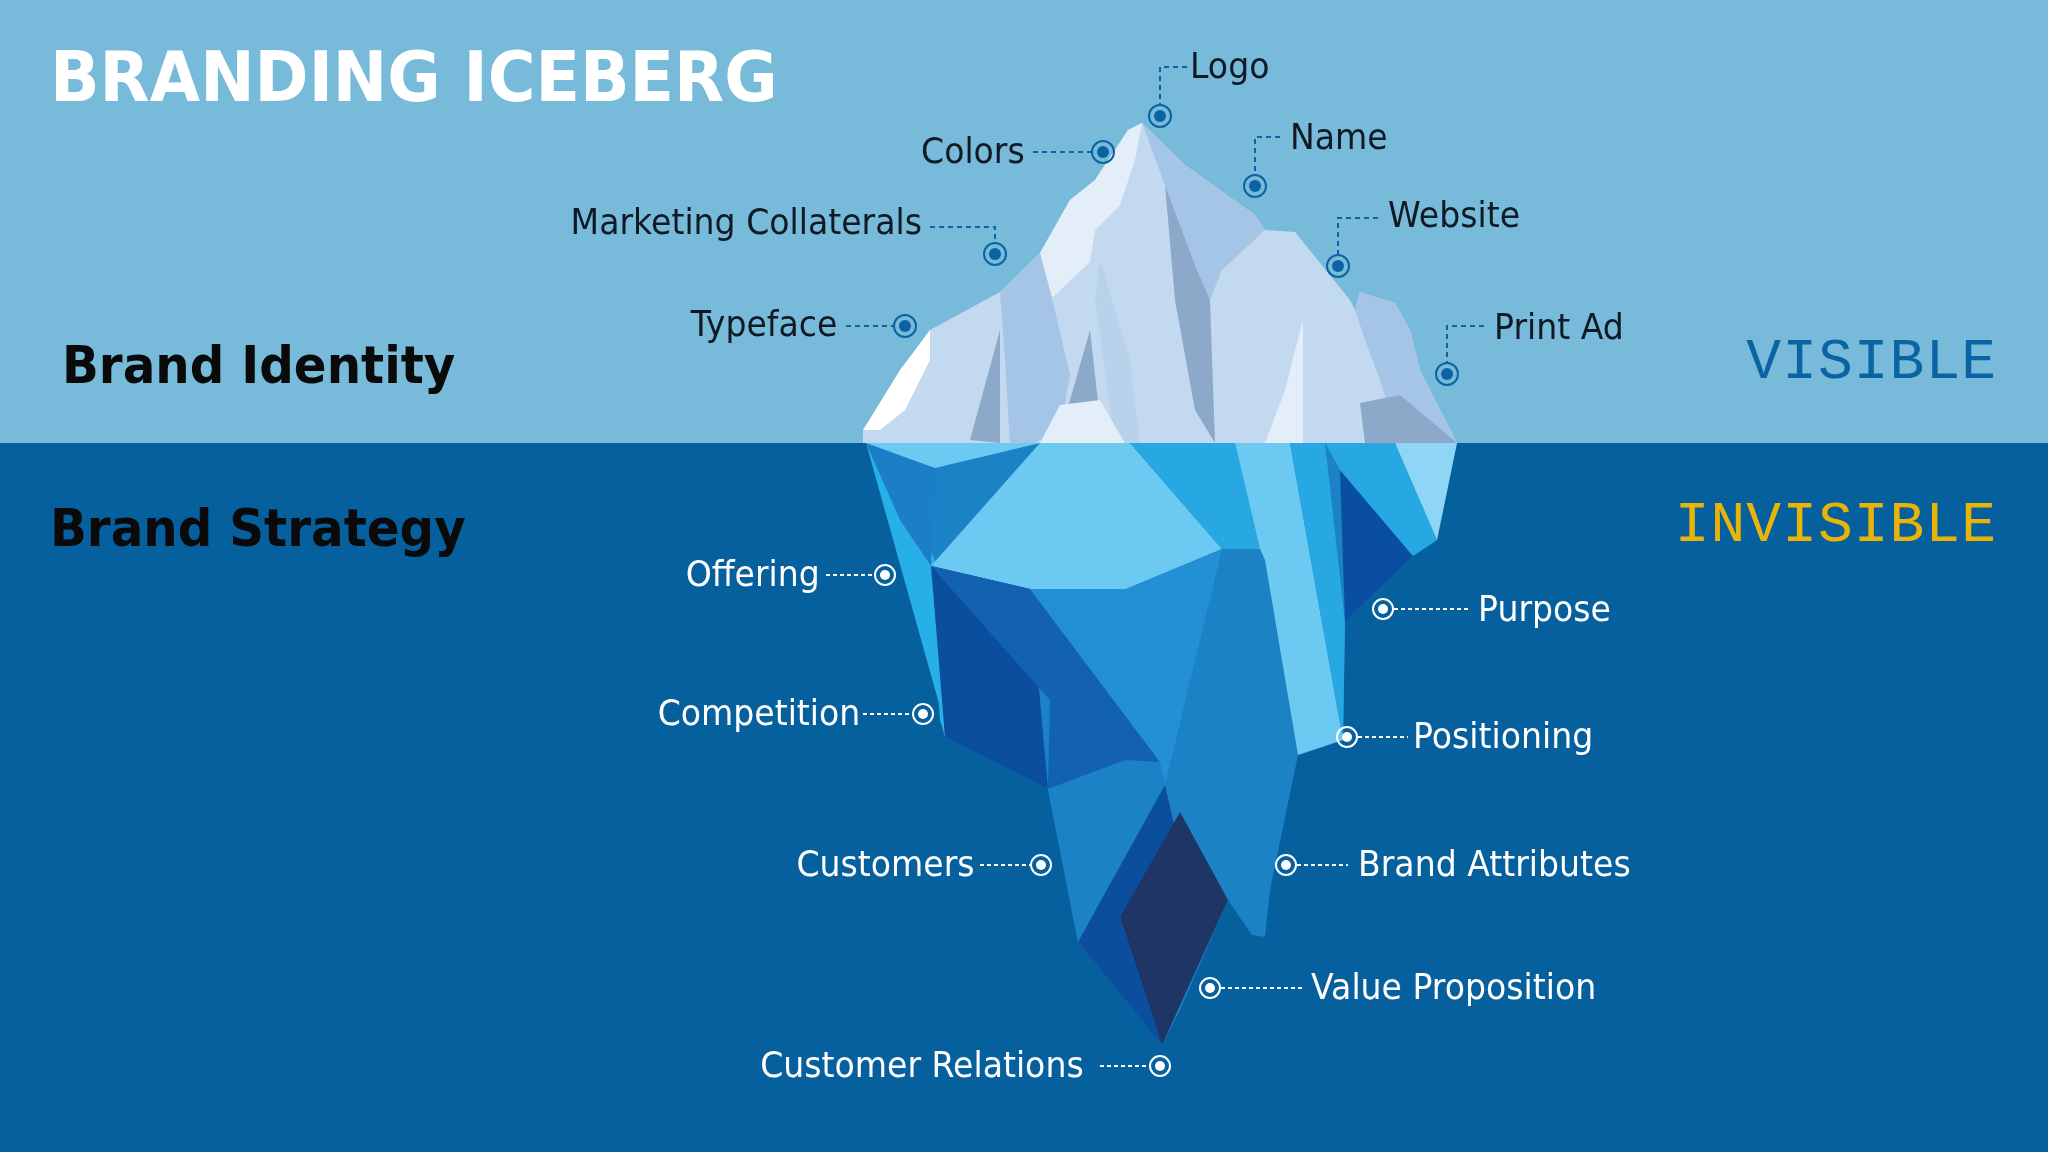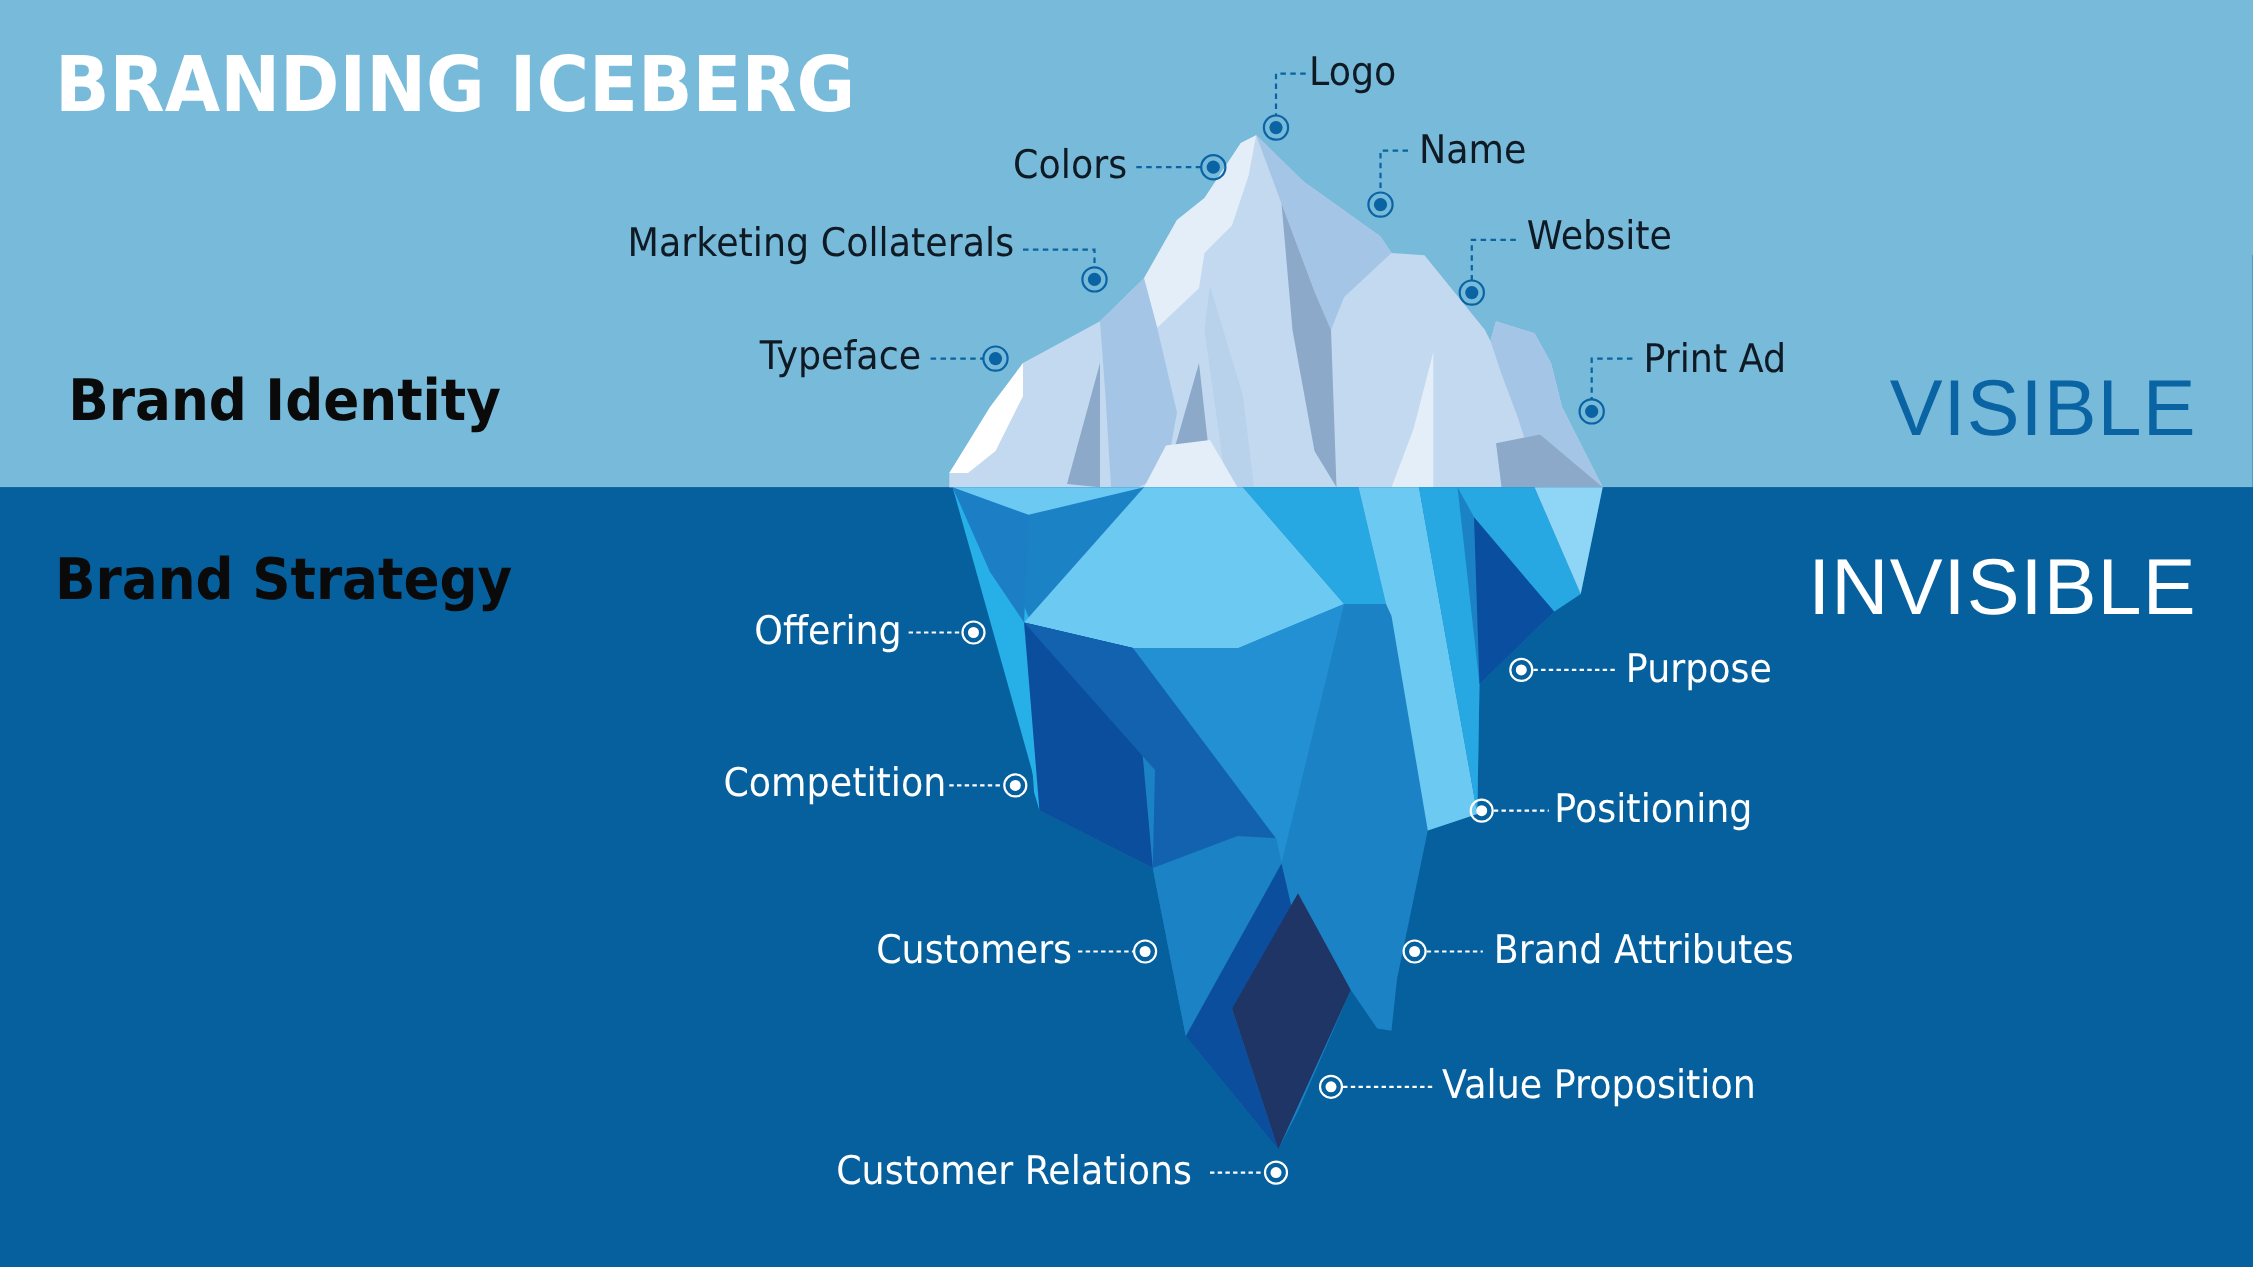--- a/index.html
+++ b/index.html
@@ -14,21 +14,21 @@
   .title {
     position: absolute; left: 50px; top: 36px; font-size: 70px; font-weight: bold;
     color: #FFFFFF; letter-spacing: 0px; font-family: "DejaVu Sans", sans-serif;
     transform: scaleX(0.93); transform-origin: left top;
   }
   .section-heading {
     position: absolute; font-size: 52px; font-weight: bold; color: #0A0A0A;
     font-family: "DejaVu Sans", sans-serif; transform: scaleX(0.93); transform-origin: left top;
   }
   .zone-label {
-    position: absolute; font-size: 72px; font-family: Liberation Sans, sans-serif;
+    position: absolute; font-size: 58px; font-family: Liberation Mono, monospace;
     text-align: left; letter-spacing: 1px;
   }
   .label {
     position: absolute; font-size: 36px; font-family: "DejaVu Sans", sans-serif;
     white-space: nowrap; line-height: 1; transform: scaleX(0.92);
   }
   .label.left { transform-origin: right center; text-align: right; }
   .label.right { transform-origin: left center; }
   .label.dark { color: #0F1A24; }
   .label.light { color: #FFFFFF; }
@@ -91,21 +91,21 @@
     <polygon points="1180,812 1228,900 1162,1045 1120,917" fill="#1F3566"></polygon>
   </g>
 </svg>
 
 <div class="title">BRANDING ICEBERG</div>
 
 <div class="section-heading" style="left:62px; top:335px;">Brand Identity</div>
 <div class="section-heading" style="left:50px; top:498px;">Brand Strategy</div>
 
 <div class="zone-label" style="right:51px; top:330px; color:#0A63A3;">VISIBLE</div>
-<div class="zone-label" style="right:51px; top:493px; color:#ffffff;">INVISIBLE</div>
+<div class="zone-label" style="right:51px; top:493px; color:#eab308;">INVISIBLE</div>
 
 <svg width="2048" height="1152" viewBox="0 0 2048 1152" style="position:absolute;left:0;top:0;">
   <g stroke="#0A63A3" stroke-width="2" stroke-dasharray="5,4" fill="none">
     <polyline points="1187,67 1160,67 1160,105"></polyline>
     <polyline points="1033,152 1092,152"></polyline>
     <polyline points="1280,137 1255,137 1255,175"></polyline>
     <polyline points="930,227 995,227 995,243"></polyline>
     <polyline points="1378,218 1338,218 1338,255"></polyline>
     <polyline points="846,326 894,326"></polyline>
     <polyline points="1484,326 1447,326 1447,363"></polyline>

